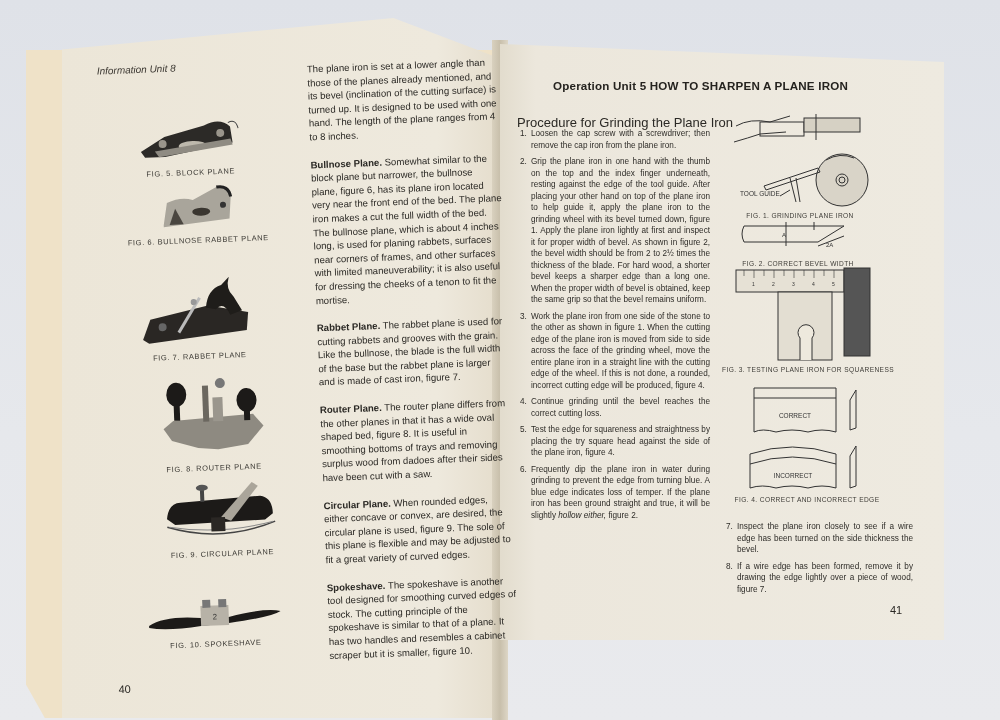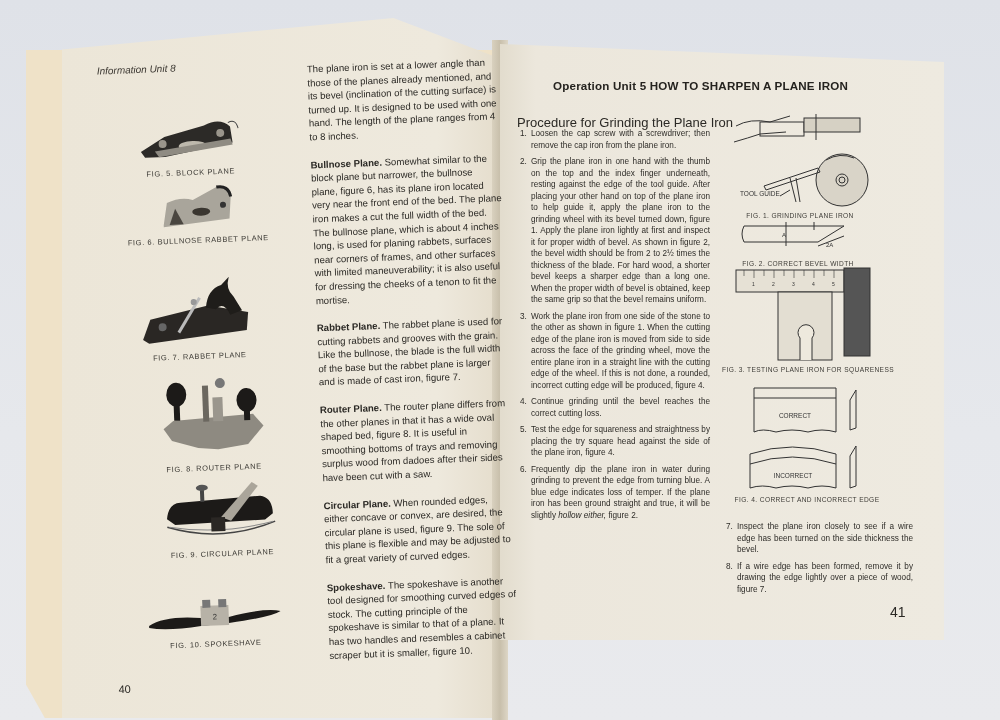--- a/index.html
+++ b/index.html
@@ -284,15 +284,15 @@
           <path d="M18 70 Q60 56 104 70 L104 104 Q90 100 76 104 Q60 100 44 104 Q30 100 18 104 Z"></path>
           <path d="M18 80 Q60 66 104 80"></path>
           <path d="M118 72 L124 62 L124 102 L118 104 Z"></path>
         </g>
         <text x="63" y="34" font-size="6.5" fill="#333" text-anchor="middle" font-family="Liberation Sans, sans-serif">CORRECT</text>
         <text x="61" y="94" font-size="6.5" fill="#333" text-anchor="middle" font-family="Liberation Sans, sans-serif">INCORRECT</text>
       </svg>
       <div class="diag-caption">FIG. 4.  CORRECT AND INCORRECT EDGE</div>
     </div>
 
-    <div class="pageno" style="left:890px; top:604px; font-size:14px;">41</div>
+    <div class="pageno" style="left:890px; top:604px; font-size:11px;">41</div>
   </div>
 </div>
 
 </body></html>

